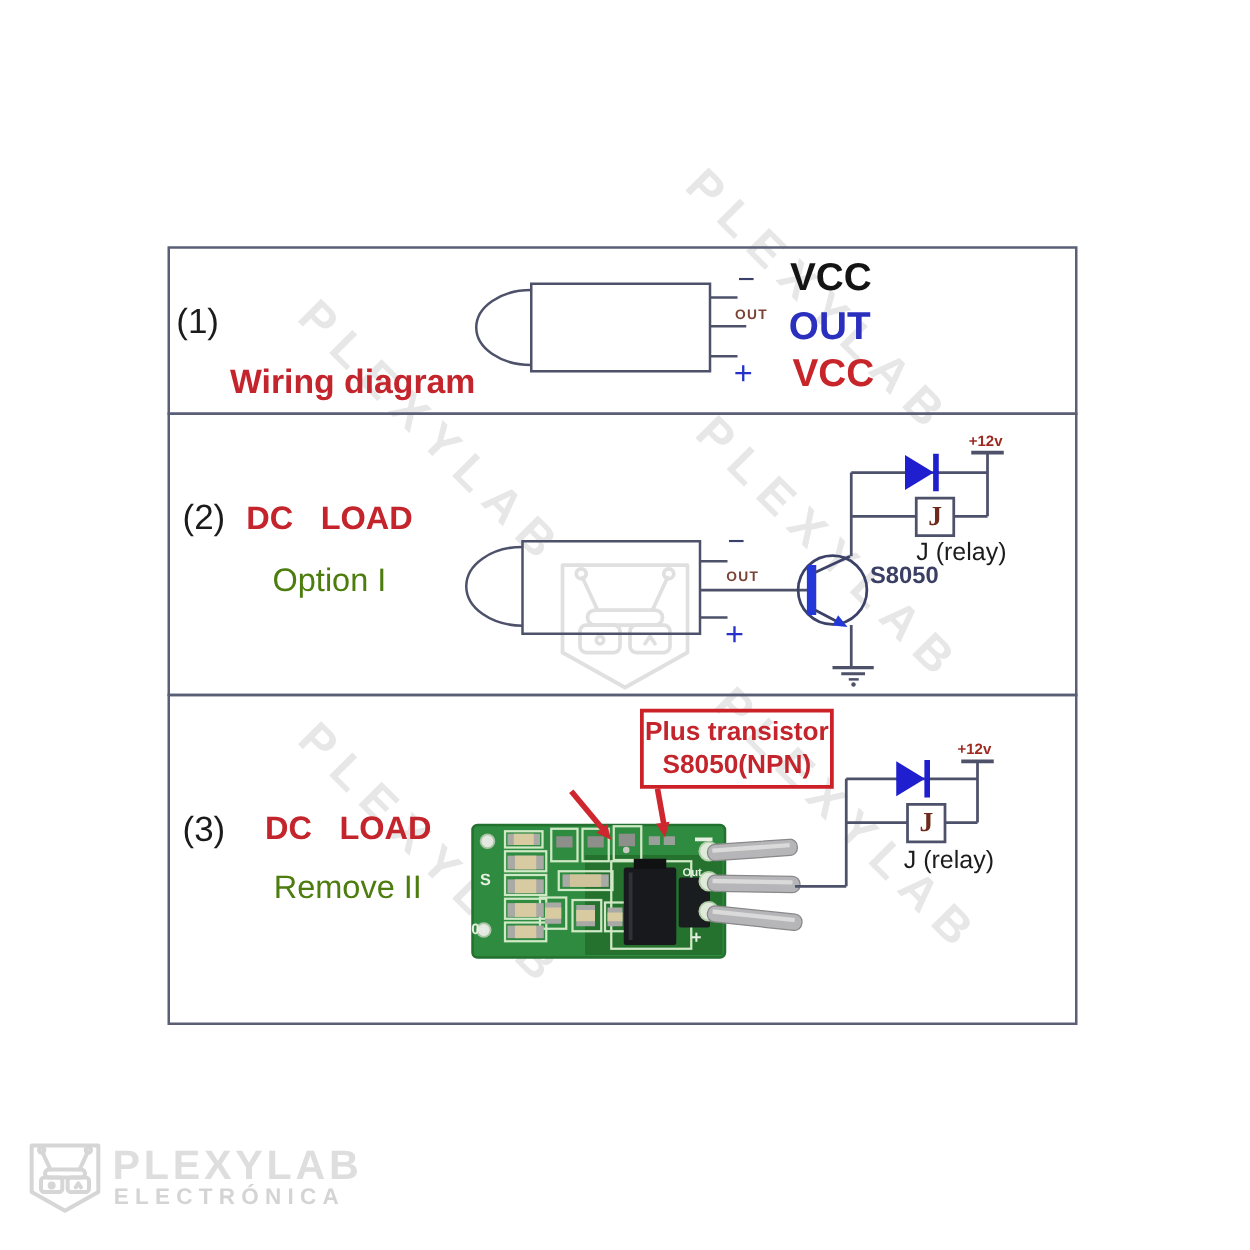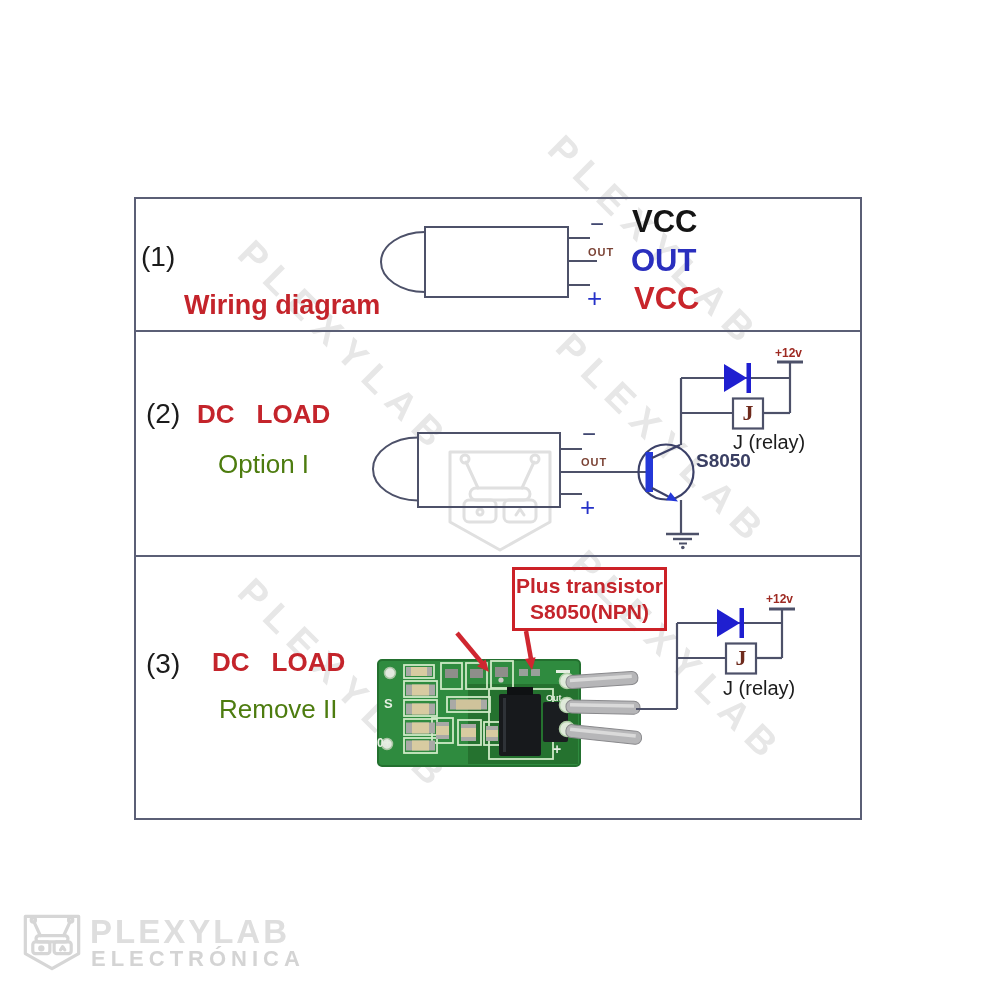--- a/index.html
+++ b/index.html
@@ -13,21 +13,21 @@
   #panel1{top:197px;height:135px;}
   #panel2{top:330px;height:227px;}
   #panel3{top:555px;height:265px;}
   svg.circuit{position:absolute;left:0;top:0;z-index:3;pointer-events:none;}
   .txt-layer{position:absolute;inset:0;z-index:4;pointer-events:none;}
   
   .wm-diag{position:absolute;transform:translate(-50%,-50%) rotate(45deg);
            font-size:38px;font-weight:700;letter-spacing:10px;color:#e7e7e7;}
   
   .brand-name{color:#dedede;font-weight:700;font-size:33px;letter-spacing:3px;}
-  .brand-sub{color:#d4d4d4;font-weight:700;font-size:22px;letter-spacing:5px;}
+  .brand-sub{color:#d4d4d4;font-weight:700;font-size:18px;letter-spacing:5px;}
   
   .num{font-size:28px;color:#1b1b1b;}
   .title-red{font-size:27px;font-weight:600;color:#c4242b;}
   .dcload{font-size:26px;font-weight:700;color:#c4242b;}
   .dcload .dc{margin-right:22px;}
   .option{font-size:26px;color:#4d7c0f;}
   .pin-minus{font-size:24px;color:#39406b;}
   .pin-out{font-size:11px;font-weight:700;letter-spacing:1px;color:#7b4335;}
   .pin-plus{font-size:26px;color:#2531c8;}
   .big{font-size:31px;font-weight:700;}

